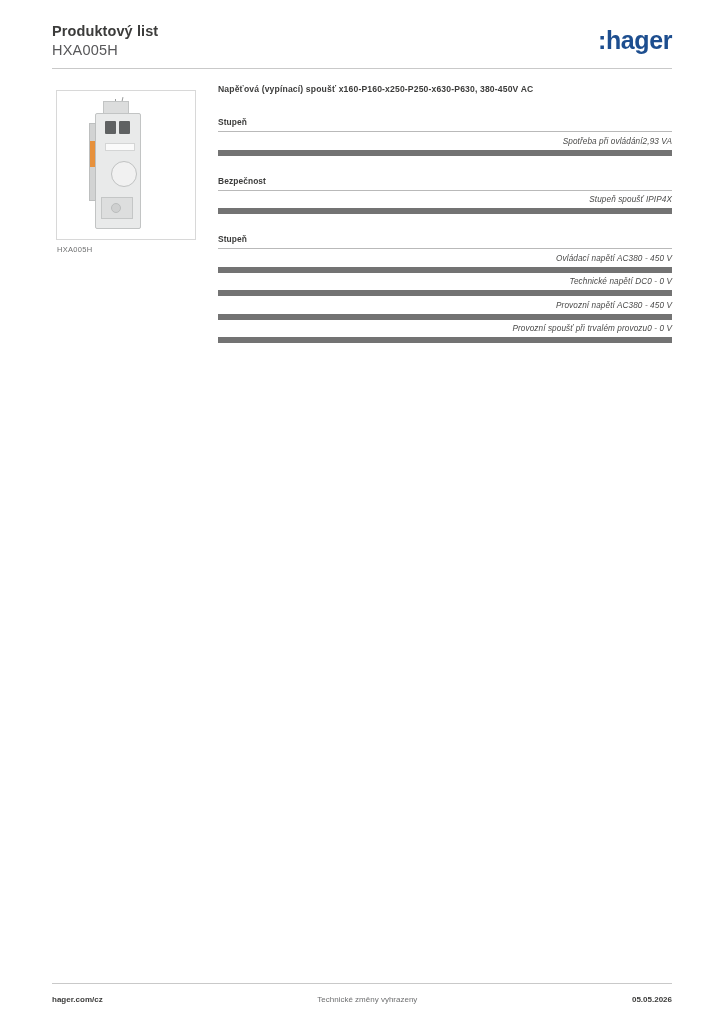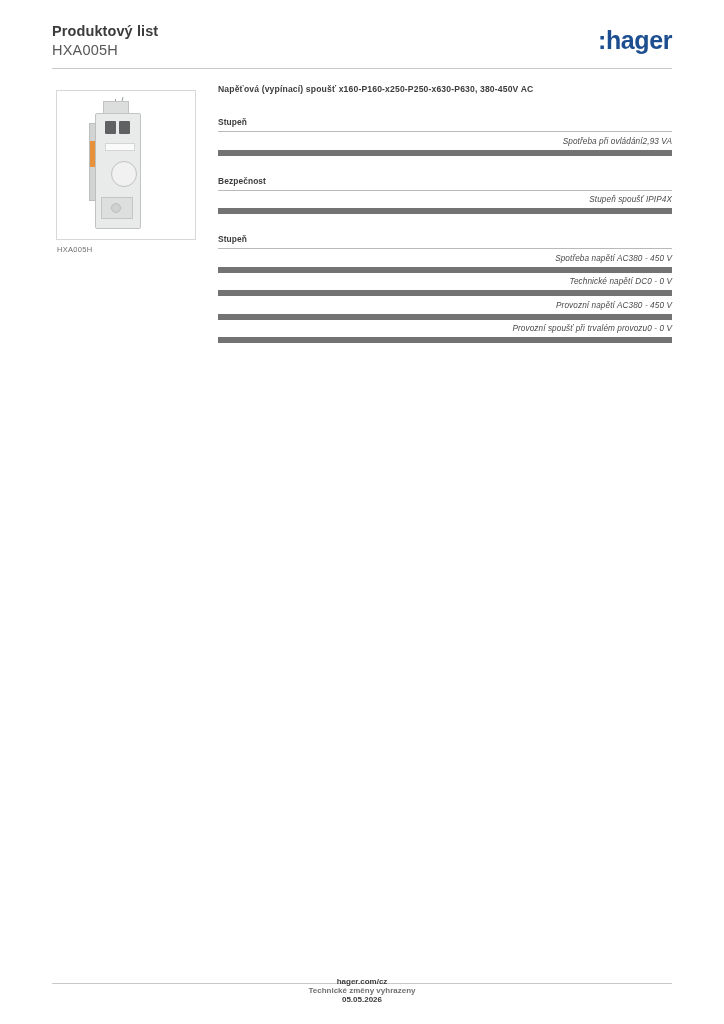--- a/index.html
+++ b/index.html
@@ -223,24 +223,23 @@
   .footer {
     position: absolute;
     left: 52px;
     bottom: 20px;
     width: 620px;
     display: flex;
     justify-content: space-between;
     align-items: center;
     font-size: 8px;
     color: #3c3c3b;
-    flex-direction: column;
   }
   .footer .left { font-weight: bold; }
-  .footer .center { color: #6f7071; font-weight: bold; }
+  .footer .center { color: #6f7071; font-weight: normal; }
   .footer .right { font-weight: bold; }
 </style>
 </head>
 <body>
 
 <div class="page">
 
   <div class="header">
     <div class="header-titles">
       <div class="doc-title">Produktový list</div>
@@ -285,21 +284,21 @@
       <div class="group-title">Bezpečnost</div>
       <div class="row">
         <span class="lbl">Stupeň spoušť IP</span>
         <span class="val">IP4X</span>
       </div>
     </div>
 
     <div class="group">
       <div class="group-title">Stupeň</div>
       <div class="row">
-        <span class="lbl">Spotřeba napětí AC</span>
+        <span class="lbl">Ovládací napětí AC</span>
         <span class="val">380 - 450 V</span>
       </div>
       <div class="row">
         <span class="lbl">Technické napětí DC</span>
         <span class="val">0 - 0 V</span>
       </div>
       <div class="row">
         <span class="lbl">Provozní napětí AC</span>
         <span class="val">380 - 450 V</span>
       </div>

